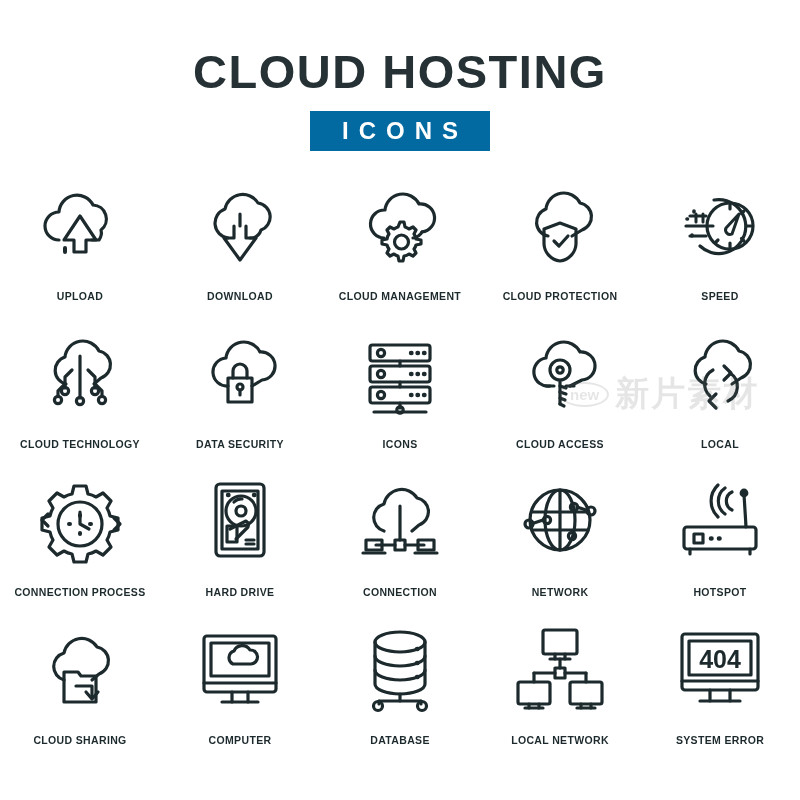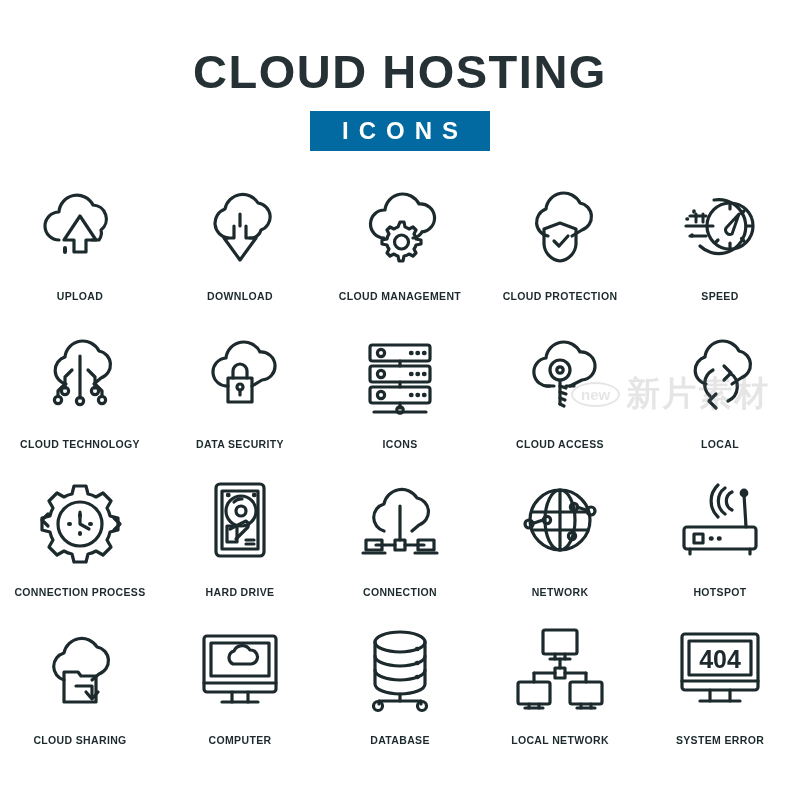--- a/index.html
+++ b/index.html
@@ -102,21 +102,20 @@
     left: 560px;
     top: 368px;
     width: 230px;
     height: 52px;
     pointer-events: none;
     display: flex;
     align-items: center;
     gap: 6px;
     opacity: 0.17;
     color: #6d6d6d;
-    margin-left: 11px;
   }
   .wm-badge {
     font-size: 15px;
     font-weight: 700;
     border: 2px solid #6d6d6d;
     border-radius: 50%;
     padding: 2px 8px;
     font-family: "Liberation Sans", sans-serif;
   }
   .wm-cjk {

